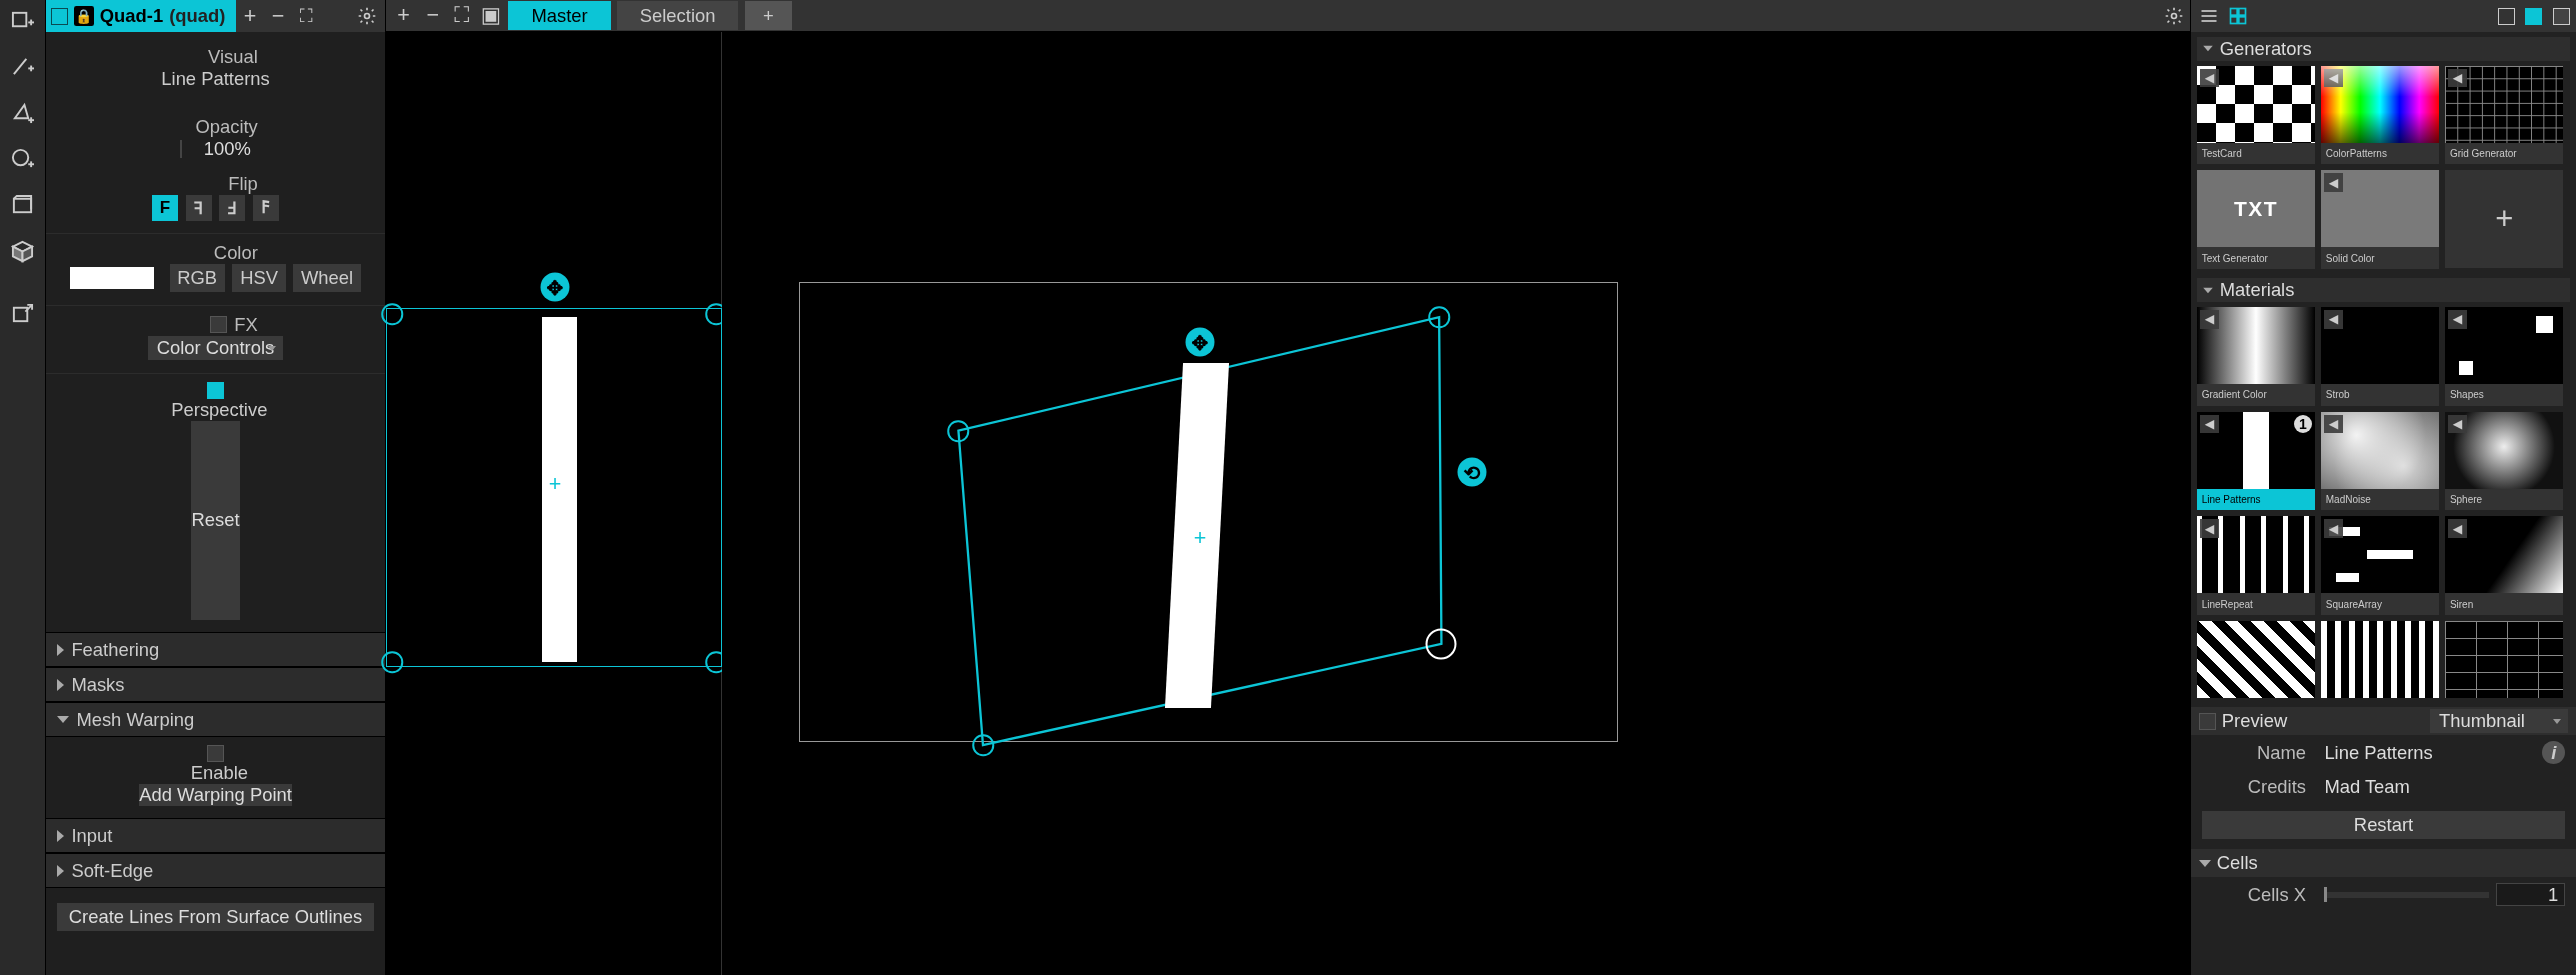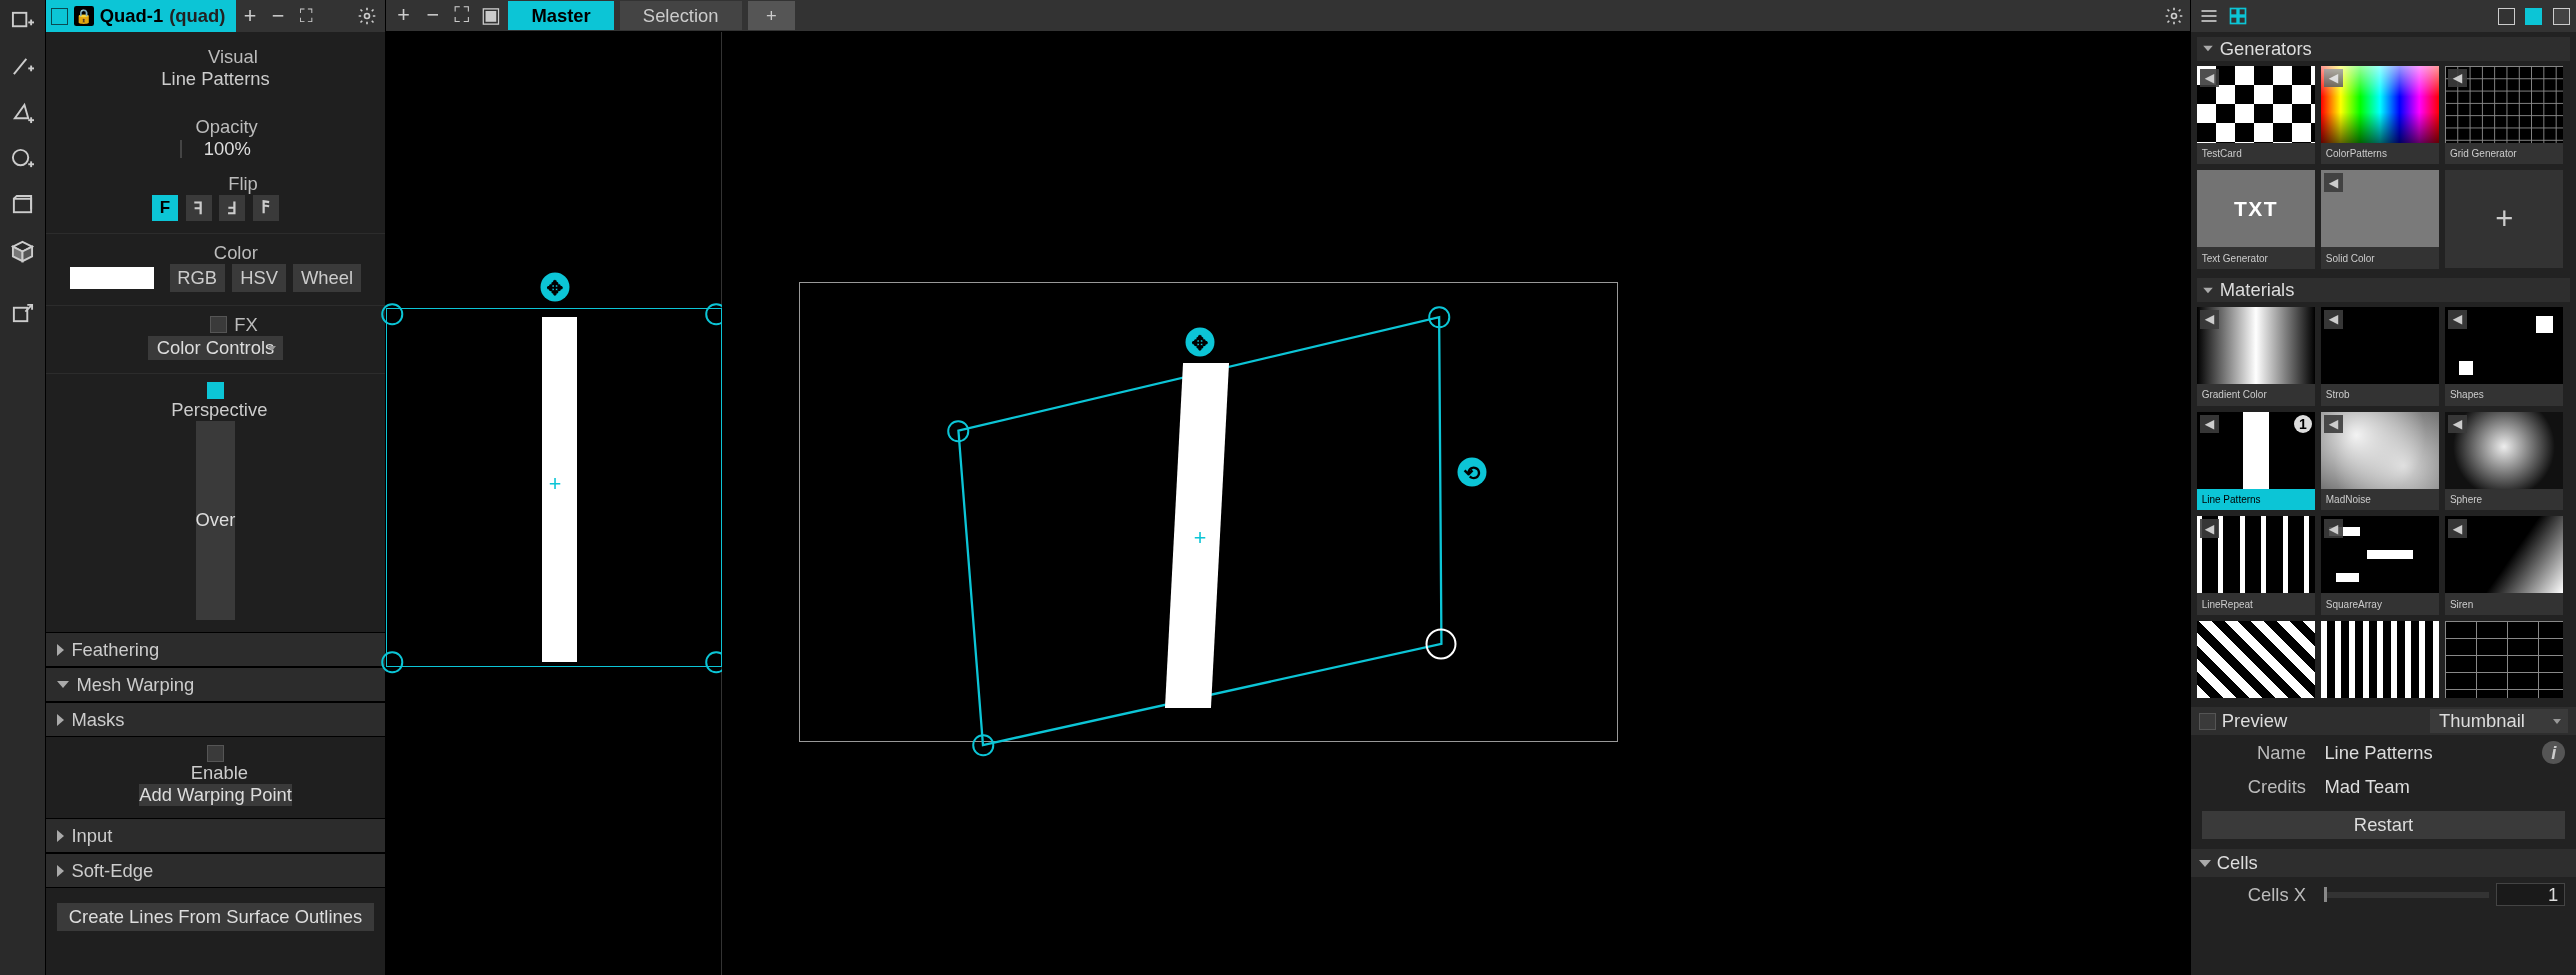--- a/index.html
+++ b/index.html
@@ -44,21 +44,21 @@
 .section { display:flex; align-items:center; gap:7.7px; height:35px; margin:0 -10.7px; padding:0 10.7px; background:#2c2c2c; border-top:0.8px solid #000; border-bottom:0.8px solid #000; cursor:pointer; }
 .tri { width:0; height:0; border-top:6.1px solid transparent; border-bottom:6.1px solid transparent; border-left:7.7px solid #aaa; }
 .tri.open { border-left:6.1px solid transparent; border-right:6.1px solid transparent; border-top:7.7px solid #aaa; border-bottom:none; }
 .btnwide { flex:1; height:28px; background:#3a3a3a; display:flex; align-items:center; justify-content:center; cursor:pointer; color:#ddd; }
 
 
 .center { flex:1; display:flex; flex-direction:column; background:#000; }
 .vtabbar { display:flex; align-items:center; height:32px; background:#333; gap:6.1px; padding:0 6.1px; border-bottom:0.8px solid #000; position:relative; }
 .vt-icon { width:23px; color:#ccc; cursor:pointer; font-size:21.5px; text-align:center; line-height:23px; }
 .vt-tab { padding:3.1px 23px; background:#444; color:#ccc; cursor:pointer; }
-.vt-tab.active { background:#0cc5d6; color:#000; font-weight:bold; }
+.vt-tab.active { background:#0cc5d6; color:#000; font-weight:normal; }
 .vt-add { padding:3.1px 18.4px; background:#555; color:#ccc; cursor:pointer; }
 .vtabbar .gear { display:flex; align-items:center; }
 .viewports { flex:1; display:flex; }
 .vp { position:relative; background:#000; }
 .vp-left { width:336px; border-right:1.5px solid #333; }
 .vp-right { flex:1; }
 .quad { position:absolute; border:1.5px solid #0cc5d6; }
 .bar { position:absolute; background:#fff; }
 .handle-c { position:absolute; width:21.5px; height:21.5px; border:2.3px solid #0cc5d6; border-radius:50%; transform:translate(-50%,-50%); }
 .handle-c.w { border-color:#fff; width:31px; height:31px; }
@@ -256,34 +256,34 @@
             <div class="dd">
               <span>Color Controls</span>
             </div>
           </div>
       </div>
       <div class="divider"></div>
       <div class="row">
         <span class="check on"></span>
         <span style="margin-left:7.7px">Perspective</span>
         <div style="flex:1"></div>
-        <div class="btnwide" style="flex:0 0 199px">Over</div>
+        <div class="btnwide" style="flex:0 0 199px">Reset</div>
       </div>
 
       <div class="section">
           <span class="tri"></span>
           <span>Feathering</span>
         </div>
       <div class="section">
+          <span class="tri"></span>
+          <span>Masks</span>
+        </div>
+      <div class="section">
           <span class="tri open"></span>
           <span>Mesh Warping</span>
-        </div>
-      <div class="section">
-          <span class="tri"></span>
-          <span>Masks</span>
         </div>
       <div class="row" style="padding-top:7.7px">
         <span class="check"></span>
         <span style="margin-left:7.7px">Enable</span>
         <div style="width:31px"></div>
         <div class="btnwide">Add Warping Point</div>
       </div>
       <div class="section">
           <span class="tri"></span>
           <span>Input</span>

